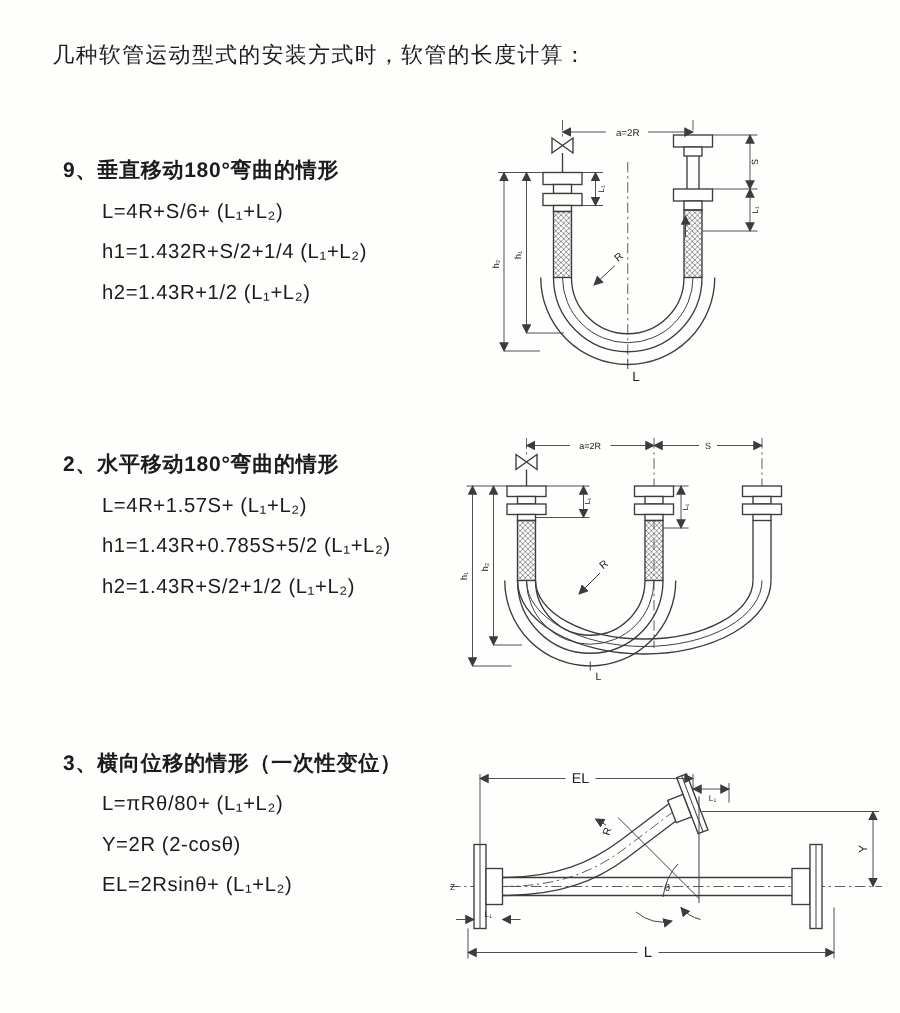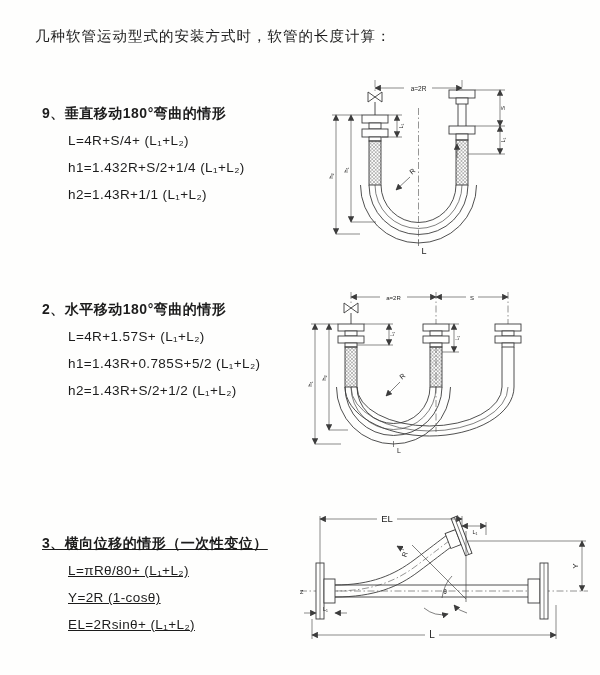--- a/index.html
+++ b/index.html
@@ -11,21 +11,21 @@
   }
   .page-title{
     position:absolute;left:35px;top:27px;
     font-size:14.5px;font-weight:400;letter-spacing:1px;
   }
   .sec{position:absolute;left:42px;width:275px;}
   .sec-heading{font-size:14px;font-weight:600;letter-spacing:0.5px;margin:0 0 10px 0;}
   .formula{font-size:13.5px;font-weight:500;letter-spacing:0.4px;margin:0 0 12px 26px;}
   #sec1{top:105px;}
   #sec2{top:301px;}
-  #sec3{top:535px;text-decoration:underline;}
+  #sec3{top:500px;}
   .dia{position:absolute;}
   #dia1{left:318px;top:70px;}
   #dia2{left:303px;top:282px;}
   #dia3{left:296px;top:505px;}
   svg{display:block;}
   svg .ln{stroke:#3c3c3c;fill:none;stroke-width:0.9;}
   svg .th{stroke:#3c3c3c;fill:none;stroke-width:0.65;}
   svg .cl{stroke:#3c3c3c;fill:none;stroke-width:0.55;stroke-dasharray:7 2.5 1.5 2.5;}
   svg .dim{stroke:#3c3c3c;fill:none;stroke-width:0.6;}
   svg .fit{fill:#fefefd;stroke:#3c3c3c;stroke-width:0.9;}
@@ -33,36 +33,36 @@
   svg text{fill:#222;font-family:"Liberation Sans","DejaVu Sans",sans-serif;}
   svg .arrfill{fill:#3c3c3c;stroke:none;}
 </style>
 </head>
 <body>
 
 <div class="page-title">几种软管运动型式的安装方式时，软管的长度计算：</div>
 
 <div class="sec" id="sec1">
   <div class="sec-heading">9、垂直移动180°弯曲的情形</div>
-  <div class="formula">L=4R+S/4+ (L₁+L₂)</div>
+  <div class="formula">L=4R+S/6+ (L₁+L₂)</div>
   <div class="formula">h1=1.432R+S/2+1/4 (L₁+L₂)</div>
-  <div class="formula">h2=1.43R+1/1 (L₁+L₂)</div>
+  <div class="formula">h2=1.43R+1/2 (L₁+L₂)</div>
 </div>
 
 <div class="sec" id="sec2">
   <div class="sec-heading">2、水平移动180°弯曲的情形</div>
   <div class="formula">L=4R+1.57S+ (L₁+L₂)</div>
   <div class="formula">h1=1.43R+0.785S+5/2 (L₁+L₂)</div>
   <div class="formula">h2=1.43R+S/2+1/2 (L₁+L₂)</div>
 </div>
 
 <div class="sec" id="sec3">
   <div class="sec-heading">3、横向位移的情形（一次性变位）</div>
   <div class="formula">L=πRθ/80+ (L₁+L₂)</div>
-  <div class="formula">Y=2R (1-cosθ)</div>
+  <div class="formula">Y=2R (2-cosθ)</div>
   <div class="formula">EL=2Rsinθ+ (L₁+L₂)</div>
 </div>
 
 <div class="dia" id="dia1">
 <svg width="270" height="192" viewBox="0 0 270 192">
   <defs>
     <marker id="d1a" viewBox="0 0 10 10" refX="9" refY="5" markerWidth="6.5" markerHeight="6.5" orient="auto-start-reverse" markerUnits="userSpaceOnUse">
       <path class="arrfill" d="M0,0 L10,5 L0,10 z"></path>
     </marker>
     <pattern id="d1h" patternUnits="userSpaceOnUse" width="3.5" height="3.5">

